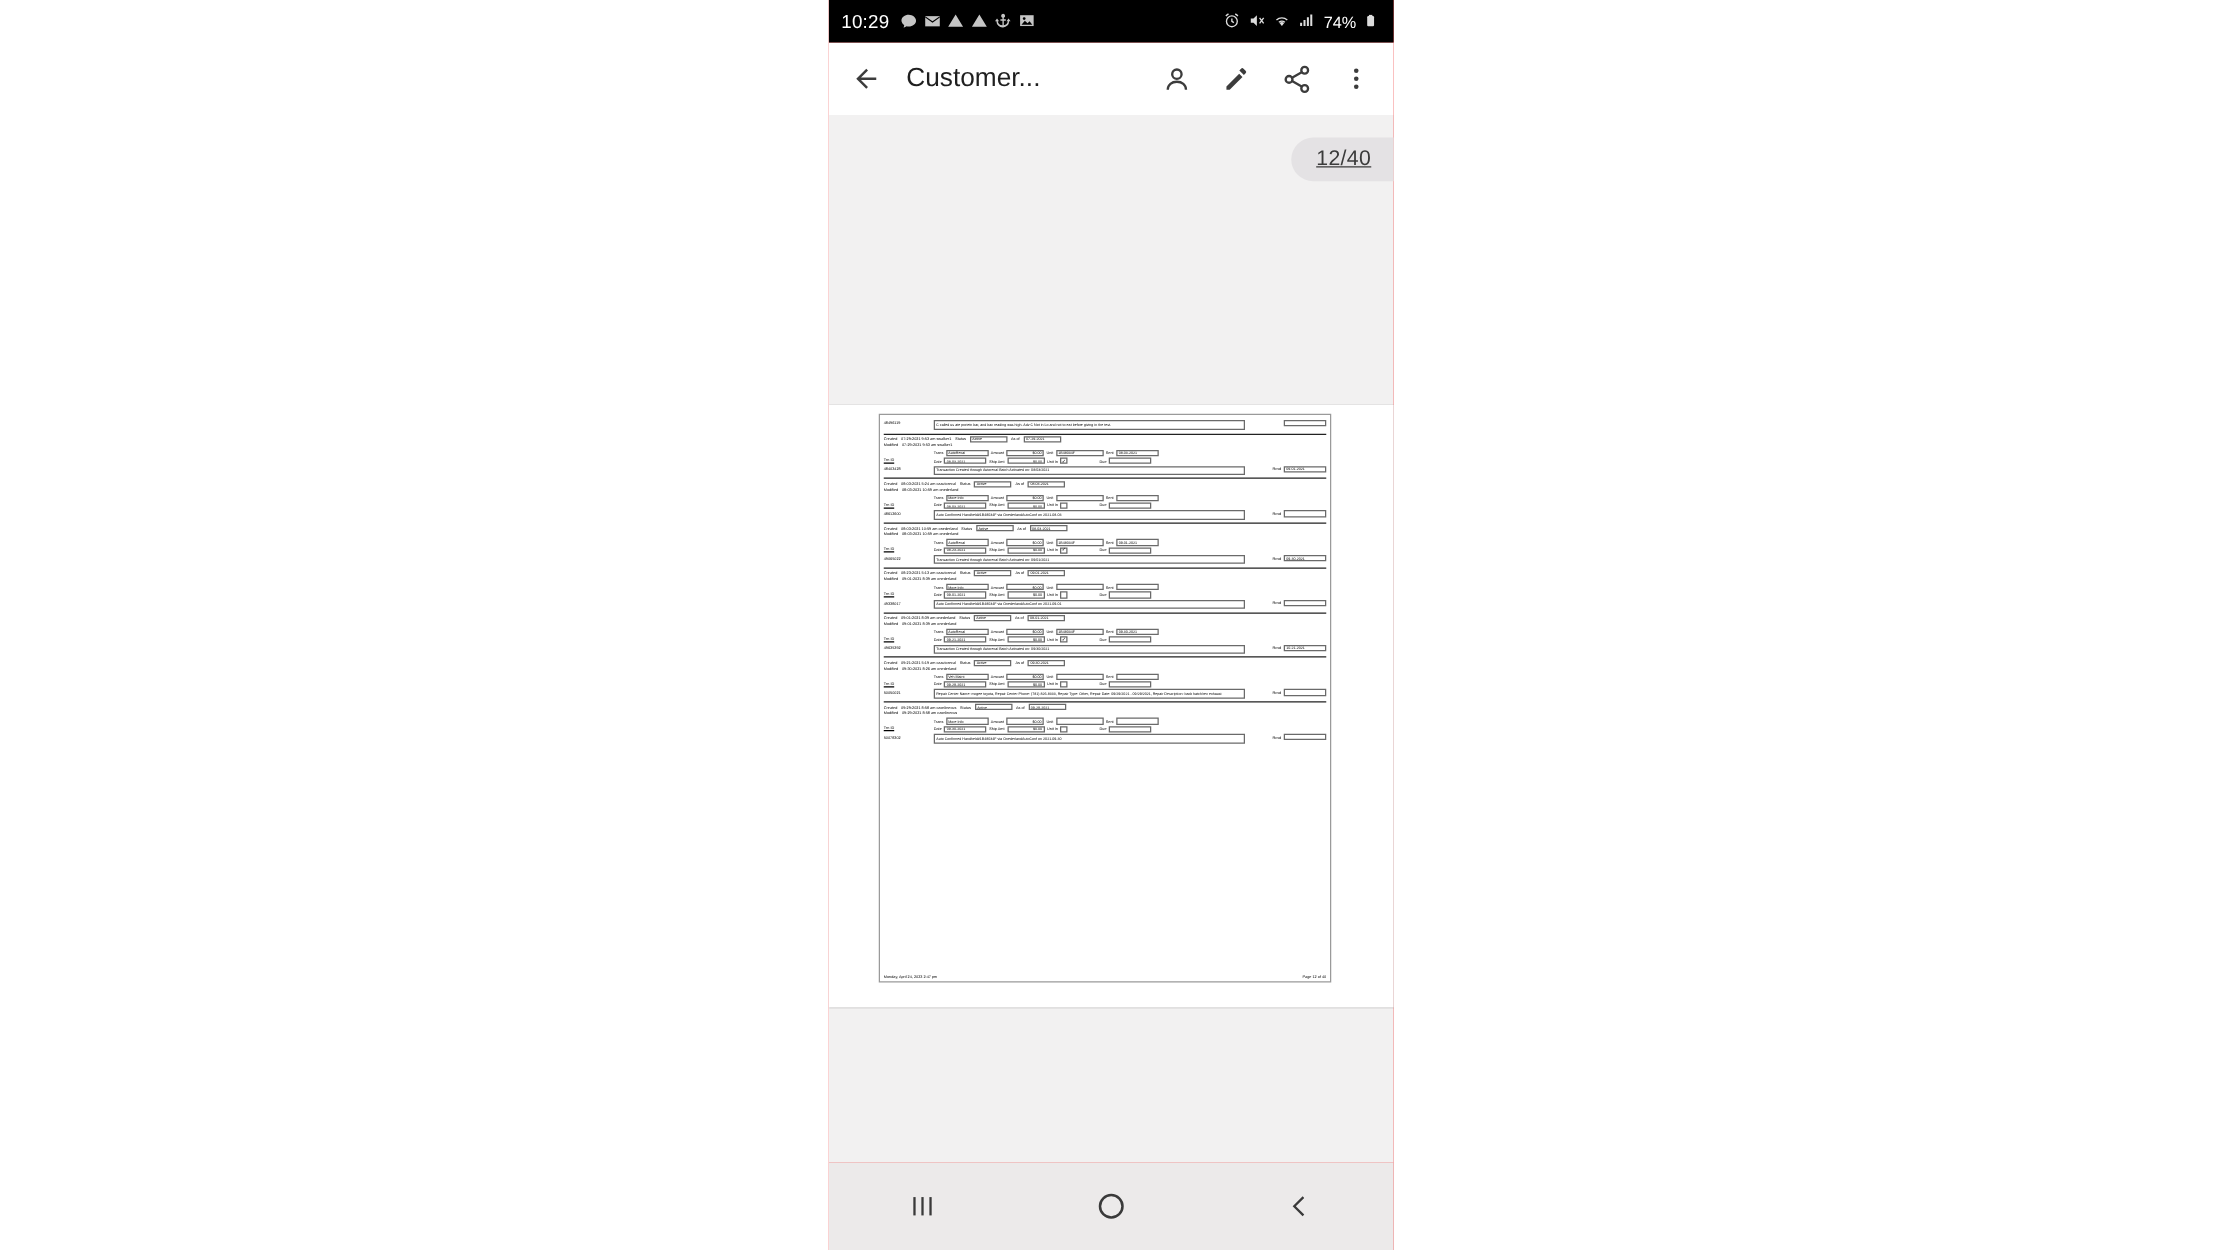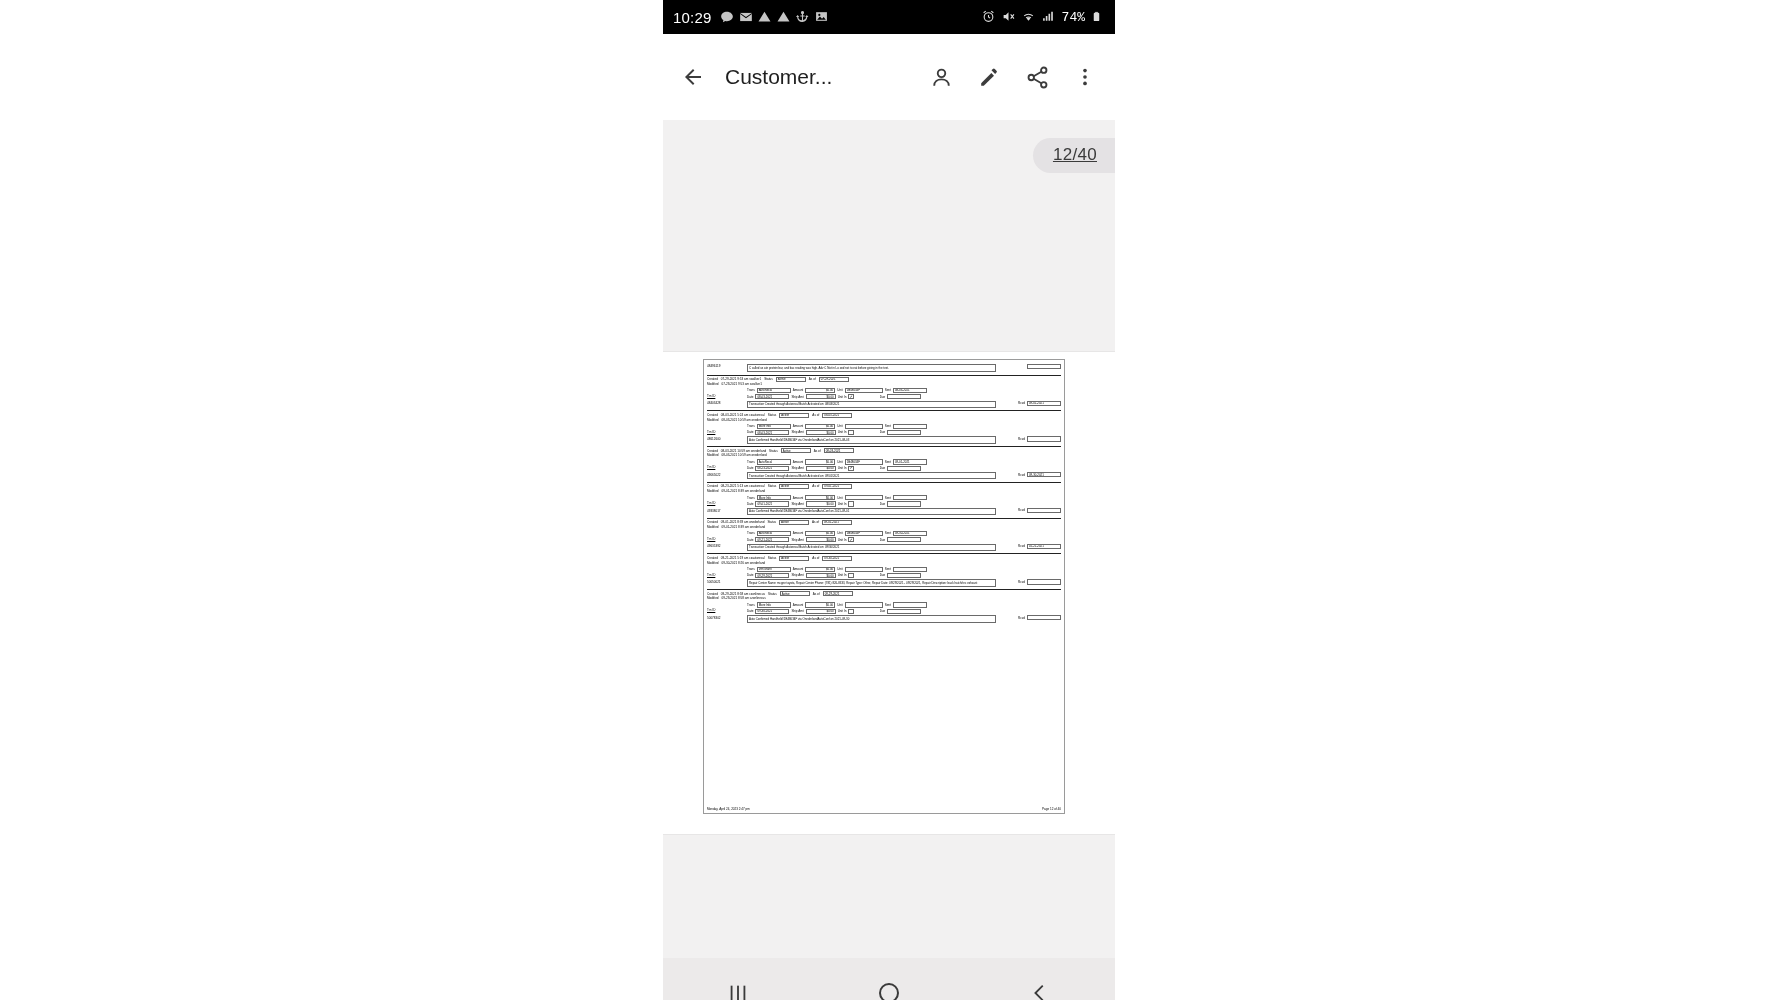--- a/index.html
+++ b/index.html
@@ -42,29 +42,29 @@
     gap: 5px;
   }
   .status-icons-right {
     margin-left: auto;
     display: flex;
     align-items: center;
     gap: 6px;
   }
   .sicon { width: 14px; height: 14px; display: inline-block; opacity: .95; }
   .sicon svg { display:block; }
-  .battery-text { font-size: 13px; font-family: Liberation Mono, monospace; }
+  .battery-text { font-size: 13px; }
 
   
   .appbar {
     height: 58px;
     background: #ffffff;
     display: flex;
     align-items: center;
-    padding: 14px 8px;
+    padding: 0 8px;
     gap: 4px;
   }
   .appbar .btn {
     width: 44px; height: 44px;
     display:flex; align-items:center; justify-content:center;
     border-radius: 50%;
   }
   .appbar .title {
     font-size: 21px;
     color: #1f1f1f;

